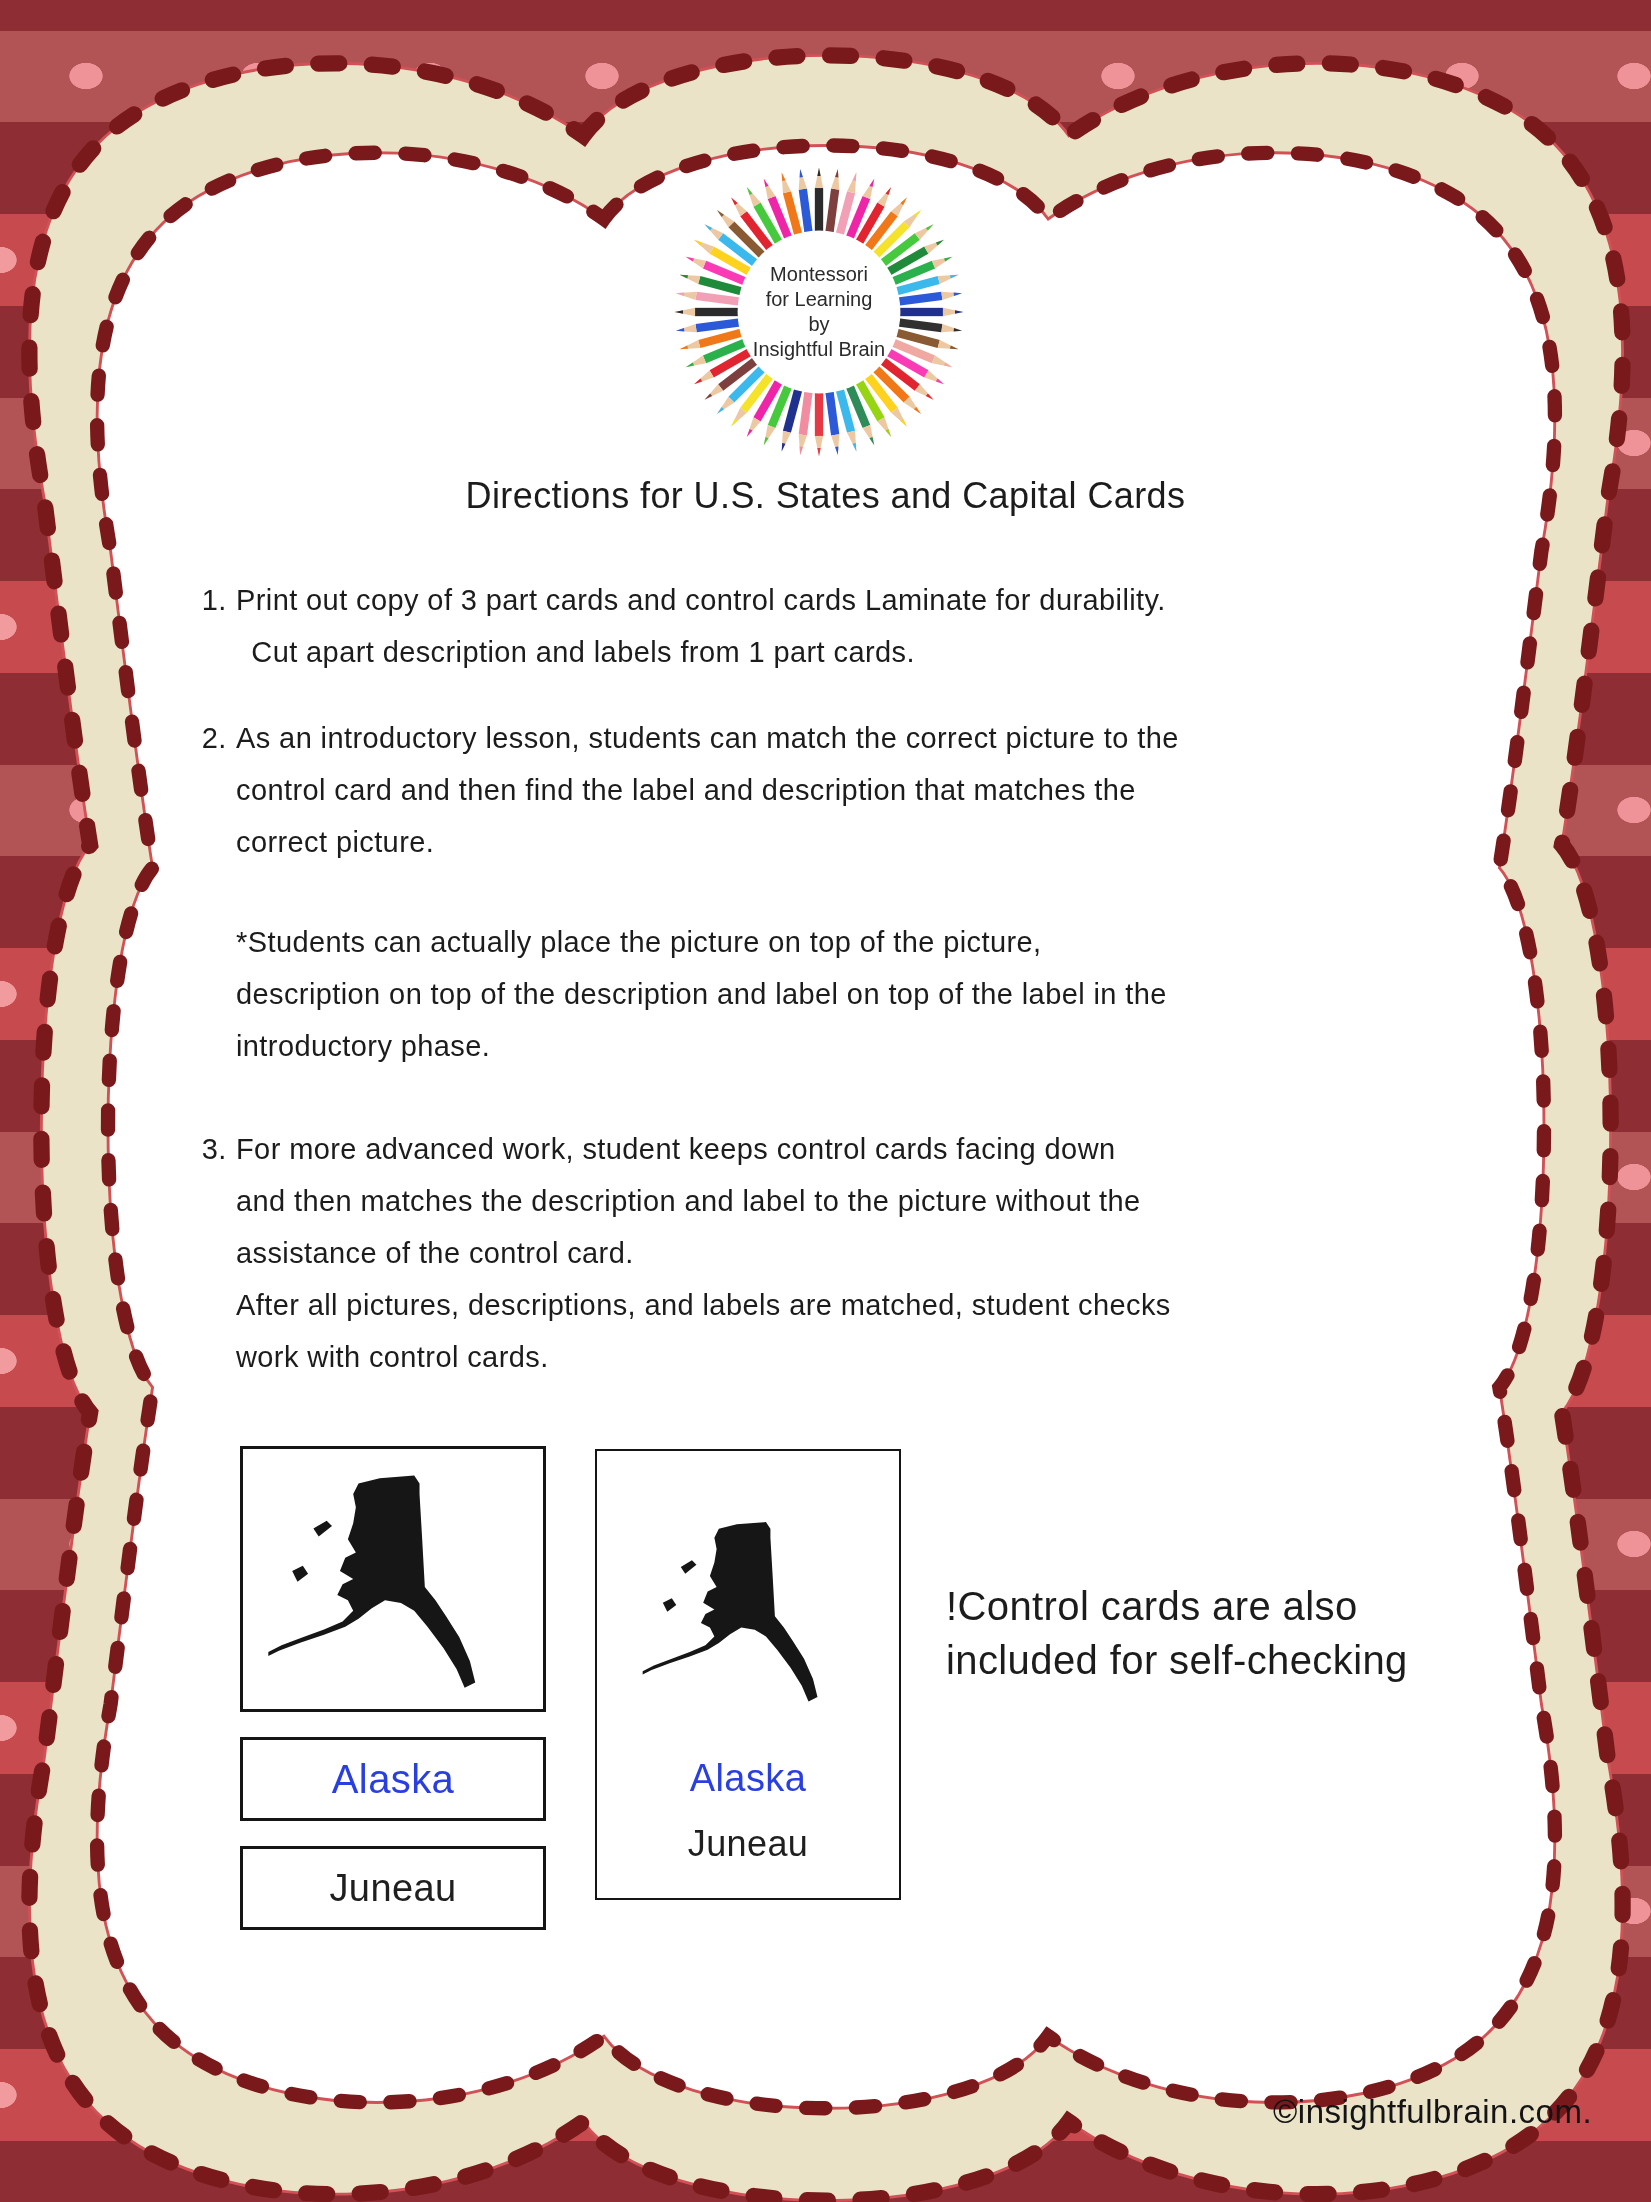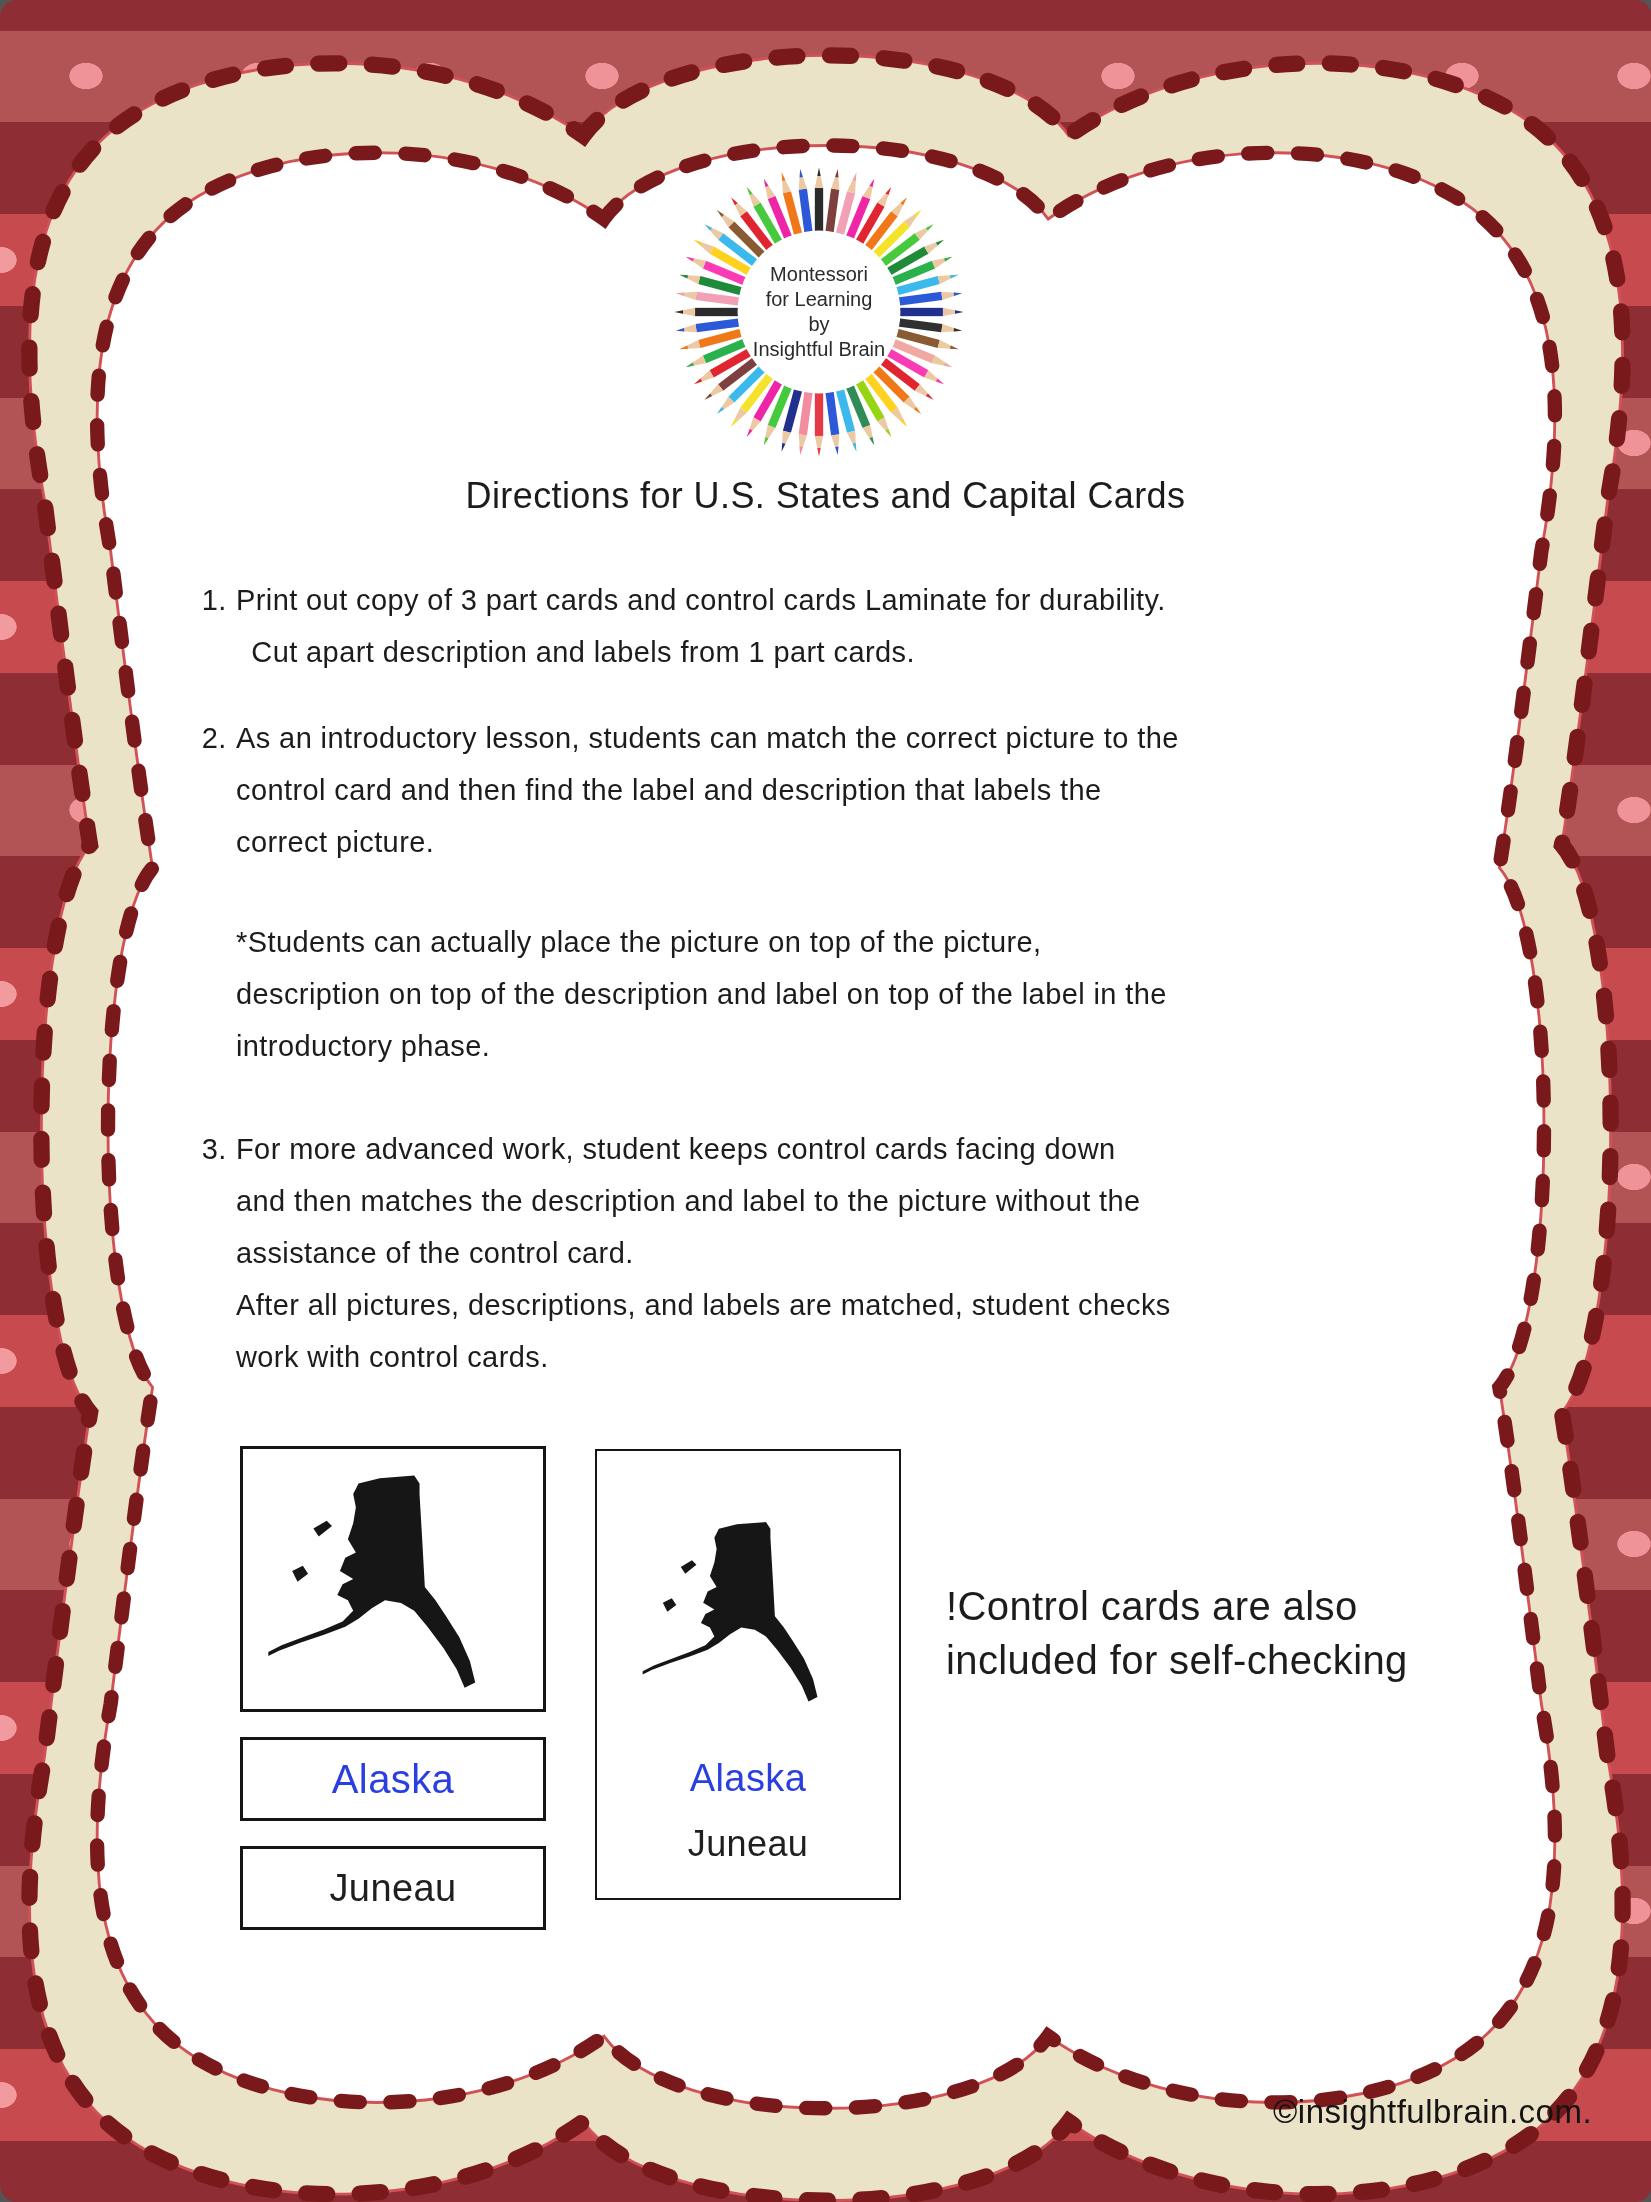--- a/index.html
+++ b/index.html
@@ -13,21 +13,20 @@
     background-image:
       radial-gradient(17px 13.4px at 86px 76px, #ef9399 96%, transparent 100%),
       radial-gradient(17px 13.4px at 0px 260px, #f19b9e 96%, transparent 100%),
       repeating-linear-gradient(180deg,
         #8e2d33 0px,   #8e2d33 31px,
         #b25356 31px,  #b25356 122px,
         #8e2d33 122px, #8e2d33 214px,
         #c74b4e 214px, #c74b4e 306px,
         #8e2d33 306px, #8e2d33 367px);
     background-size:172px 367px,172px 367px,100% 367px;
-    border-radius:17px;
   }
   #frame{position:absolute;left:0;top:0;}
   .thread{fill:none;stroke:#d25156;stroke-width:3;}
   .stitch{fill:none;stroke:#7a191c;stroke-linecap:round;}
   .stitch.outer{stroke-width:17;stroke-dasharray:22 34;}
   .stitch.inner{stroke-width:15;stroke-dasharray:20 32;}
 
   .abs{position:absolute;}
   .hand{color:#1c1c1c;letter-spacing:0.4px;}
 
@@ -342,21 +341,21 @@
 
   <div class="abs hand para" style="left:196px;top:574px;width:1176px;">
     <span class="num">1.</span>
     <div>Print out copy of 3 part cards and control cards Laminate for durability.</div>
     <div class="indent2">Cut apart description and labels from 1 part cards.</div>
   </div>
 
   <div class="abs hand para" style="left:196px;top:712px;width:1176px;">
     <span class="num">2.</span>
     <div>As an introductory lesson, students can match the correct picture to the</div>
-    <div>control card and then find the label and description that labels the</div>
+    <div>control card and then find the label and description that matches the</div>
     <div>correct picture.</div>
   </div>
 
   <div class="abs hand para" style="left:196px;top:916px;width:1176px;">
     <div>*Students can actually place the picture on top of the picture,</div>
     <div>description on top of the description and label on top of the label in the</div>
     <div>introductory phase.</div>
   </div>
 
   <div class="abs hand para" style="left:196px;top:1123px;width:1176px;">

